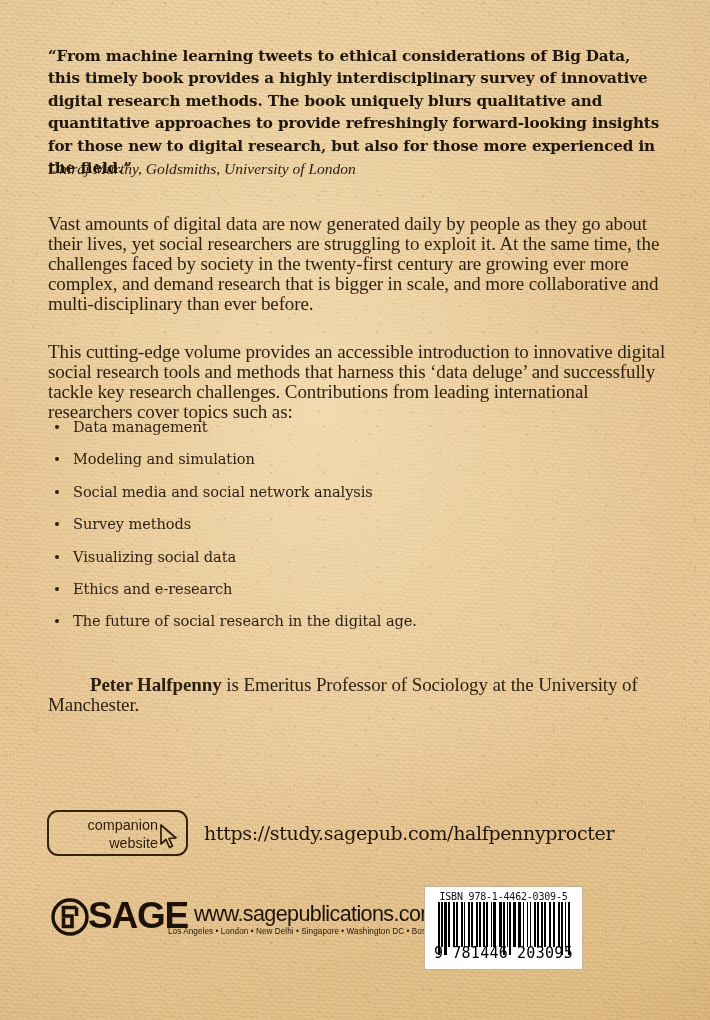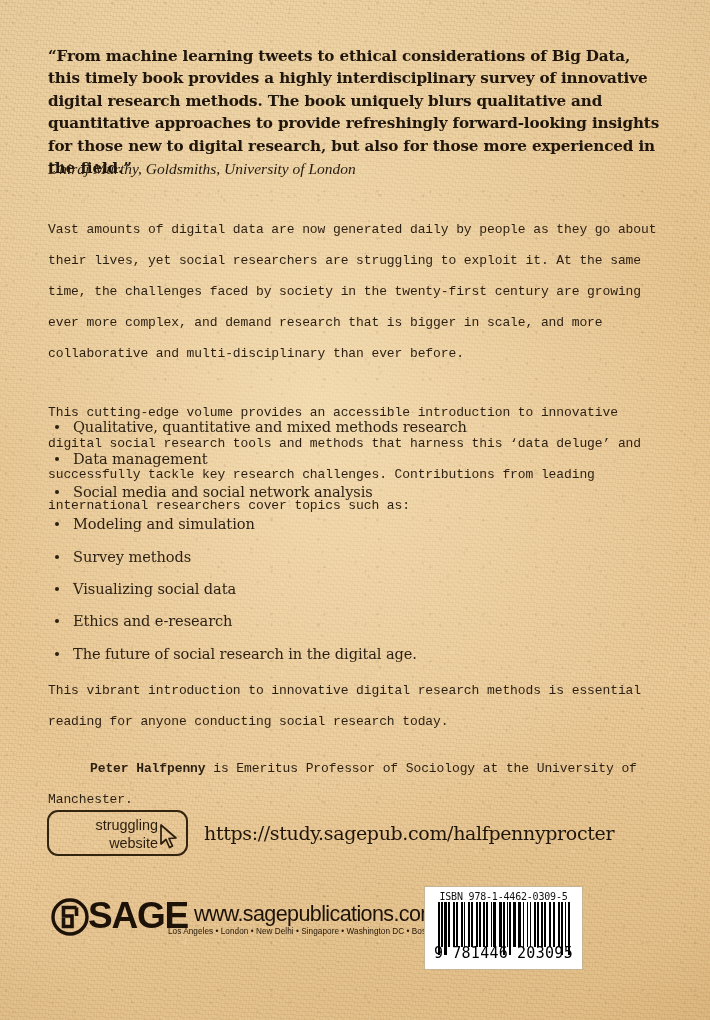--- a/index.html
+++ b/index.html
@@ -72,23 +72,23 @@
   }
 
   
   .body-block {
     position: absolute;
     left: 48px;
     top: 214px;
     width: 620px;
   }
   .para {
-    font-family: Liberation Mono, monospace;
-    font-size: 13px;
-    line-height: 31px;
+    font-family: Liberation Serif, serif;
+    font-size: 19px;
+    line-height: 20px;
     color: #2b1f12;
     margin: 0 0 17px 0;
     letter-spacing: -0.1px;
   }
   .para.tight { margin-bottom: 0; margin-top: 28px; }
 
   
   .topics {
     position: absolute;
     left: 52px;
@@ -265,38 +265,36 @@
 
     <div class="quote">“From machine learning tweets to ethical considerations of Big Data, this timely book provides a highly interdisciplinary survey of innovative digital research methods. The book uniquely blurs qualitative and quantitative approaches to provide refreshingly forward-looking insights for those new to digital research, but also for those more experienced in the field.”</div>
     <div class="attribution">Dhiraj Murthy, Goldsmiths, University of London</div>
 
     <div class="body-block">
       <p class="para">Vast amounts of digital data are now generated daily by people as they go about their lives, yet social researchers are struggling to exploit it. At the same time, the challenges faced by society in the twenty-first century are growing ever more complex, and demand research that is bigger in scale, and more collaborative and multi-disciplinary than ever before.</p>
       <p class="para tight">This cutting-edge volume provides an accessible introduction to innovative digital social research tools and methods that harness this ‘data deluge’ and successfully tackle key research challenges. Contributions from leading international researchers cover topics such as:</p>
     </div>
 
     <ul class="topics">
-      <li>Qualitative, quantitative and mixed methods research</li>
       <li>Data management</li>
+      <li>Modeling and simulation</li>
       <li>Social media and social network analysis</li>
-      <li>Modeling and simulation</li>
       <li>Survey methods</li>
       <li>Visualizing social data</li>
       <li>Ethics and e-research</li>
       <li>The future of social research in the digital age.</li>
     </ul>
 
     <div class="closing-block">
-      <p class="para">This vibrant introduction to innovative digital research methods is essential reading for anyone conducting social research today.</p>
       <p class="para bio"><b>Peter Halfpenny</b><span> is Emeritus Professor of Sociology at the University of Manchester.</span></p>
     </div>
 
     <div class="companion">
       <div class="companion-text">
-        <div>struggling</div>
+        <div>companion</div>
         <div>website</div>
       </div>
       <svg class="cursor-icon" viewBox="0 0 22 26">
         <path d="M2 1 L2 20 L7 15.5 L10.5 23.5 L13.5 22 L10 14.5 L17 14 Z" fill="none" stroke="#2a1d0c" stroke-width="1.7" stroke-linejoin="round"></path>
       </svg>
     </div>
     <div class="url">https://study.sagepub.com/halfpennyprocter</div>
 
     <div class="sage-logo">
       <svg class="sage-mark" viewBox="0 0 40 40">

